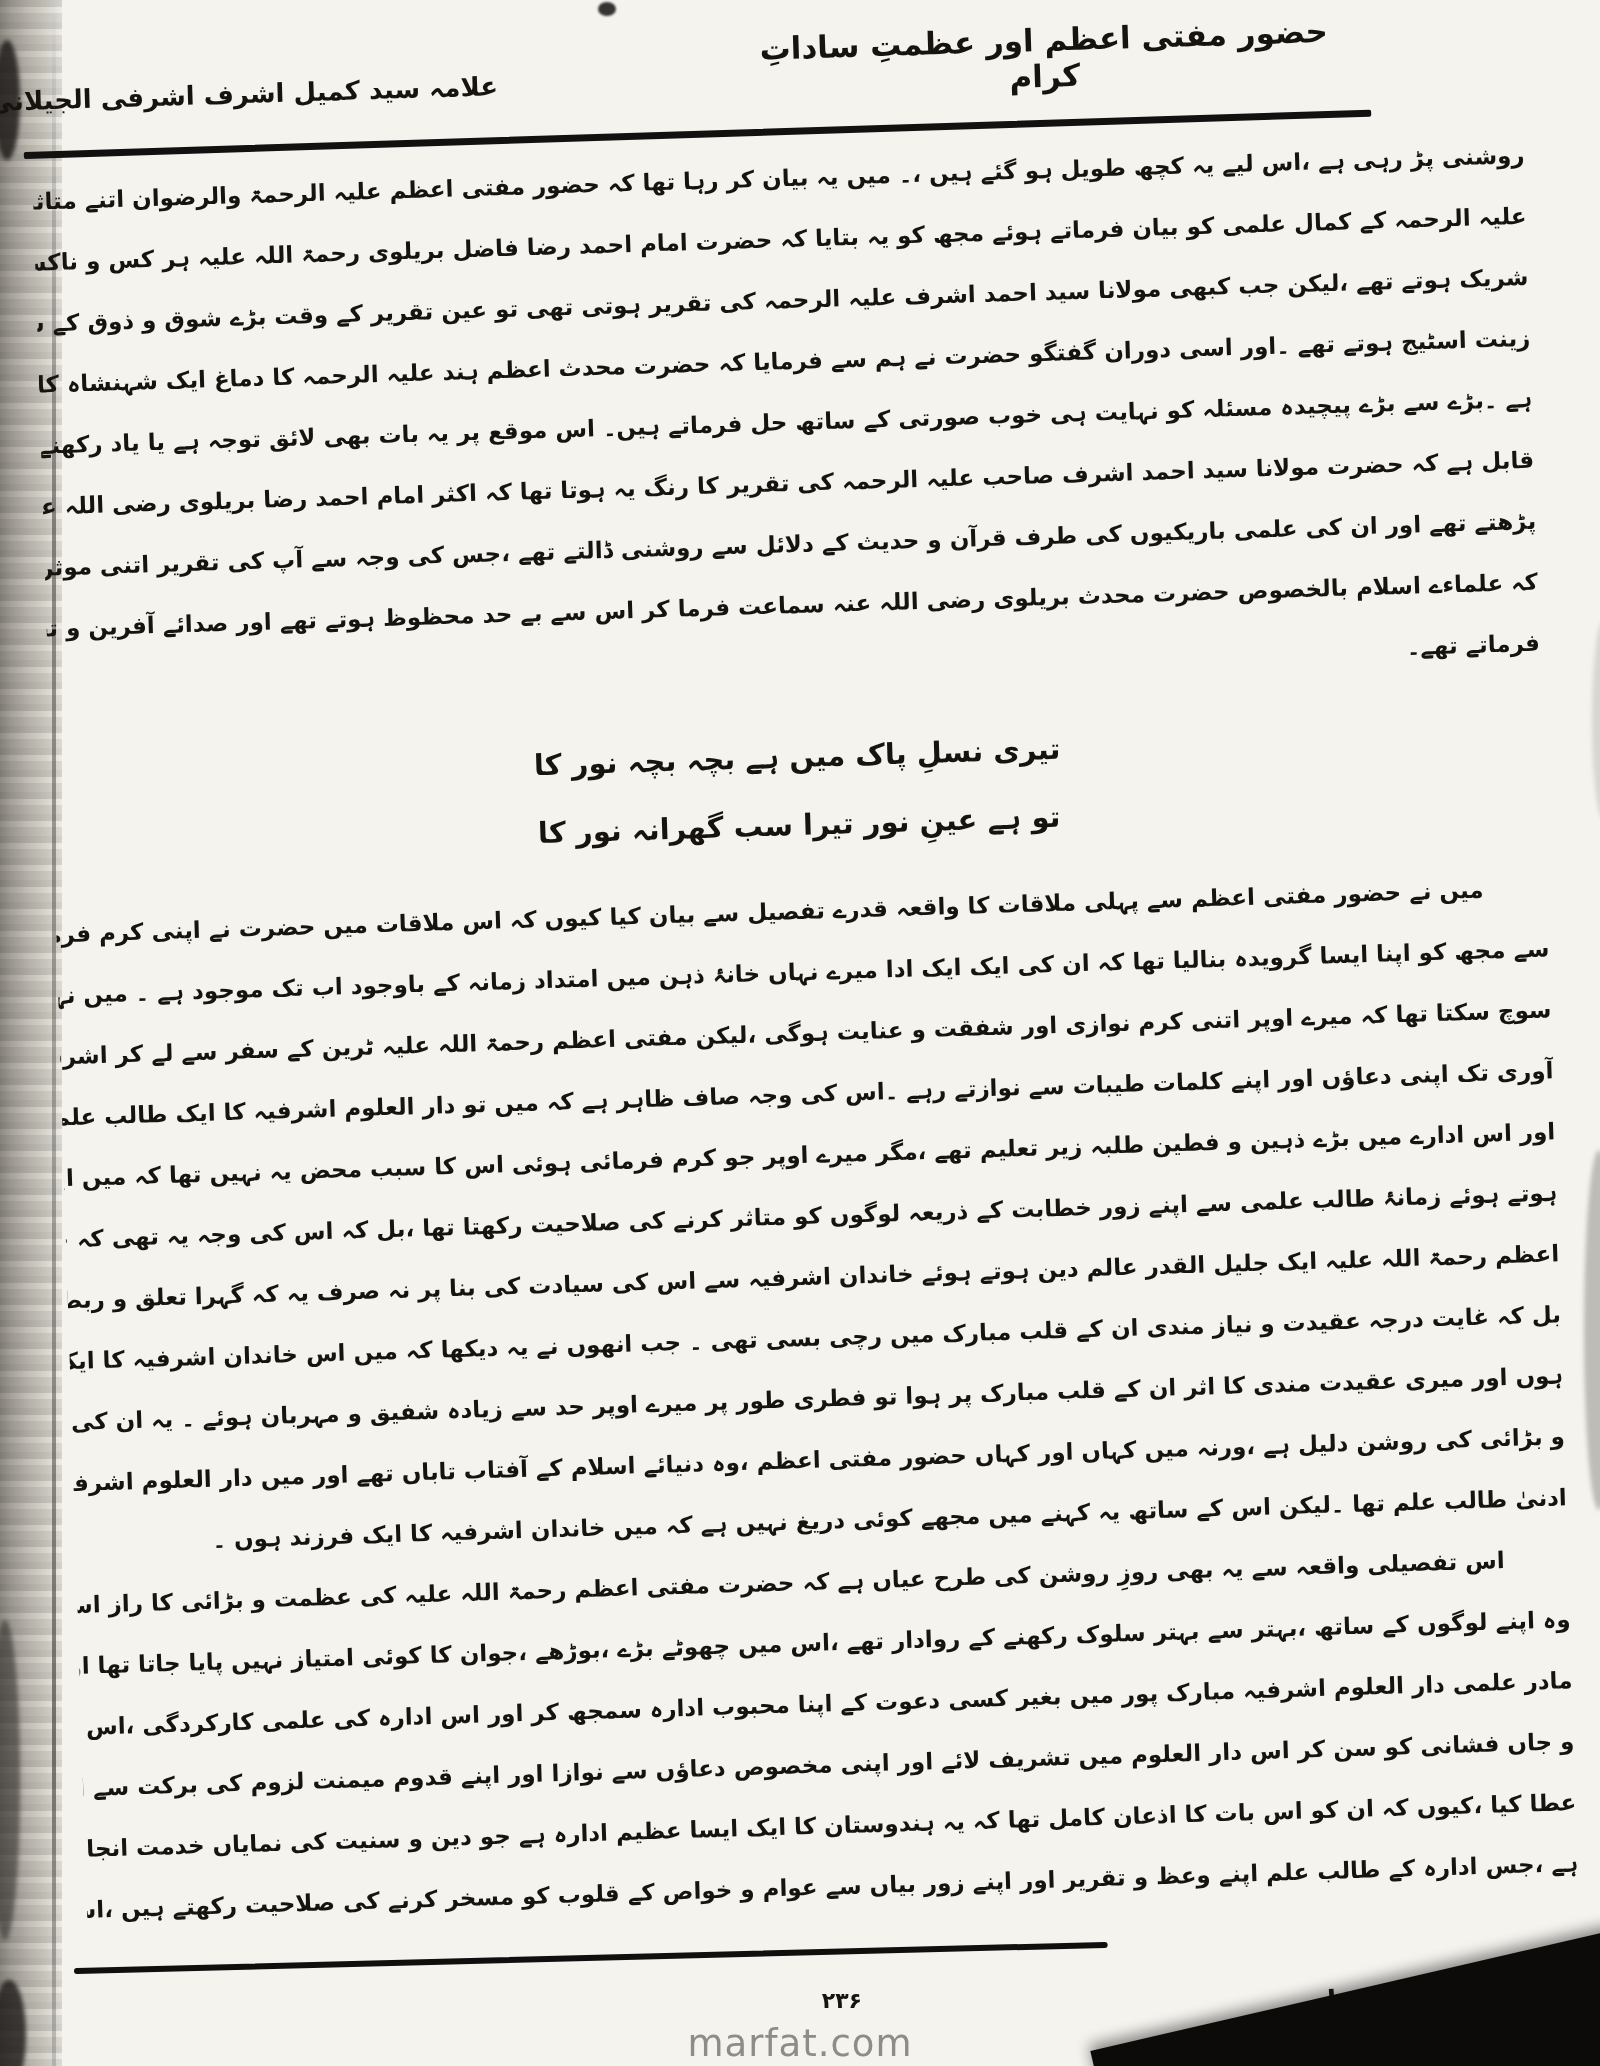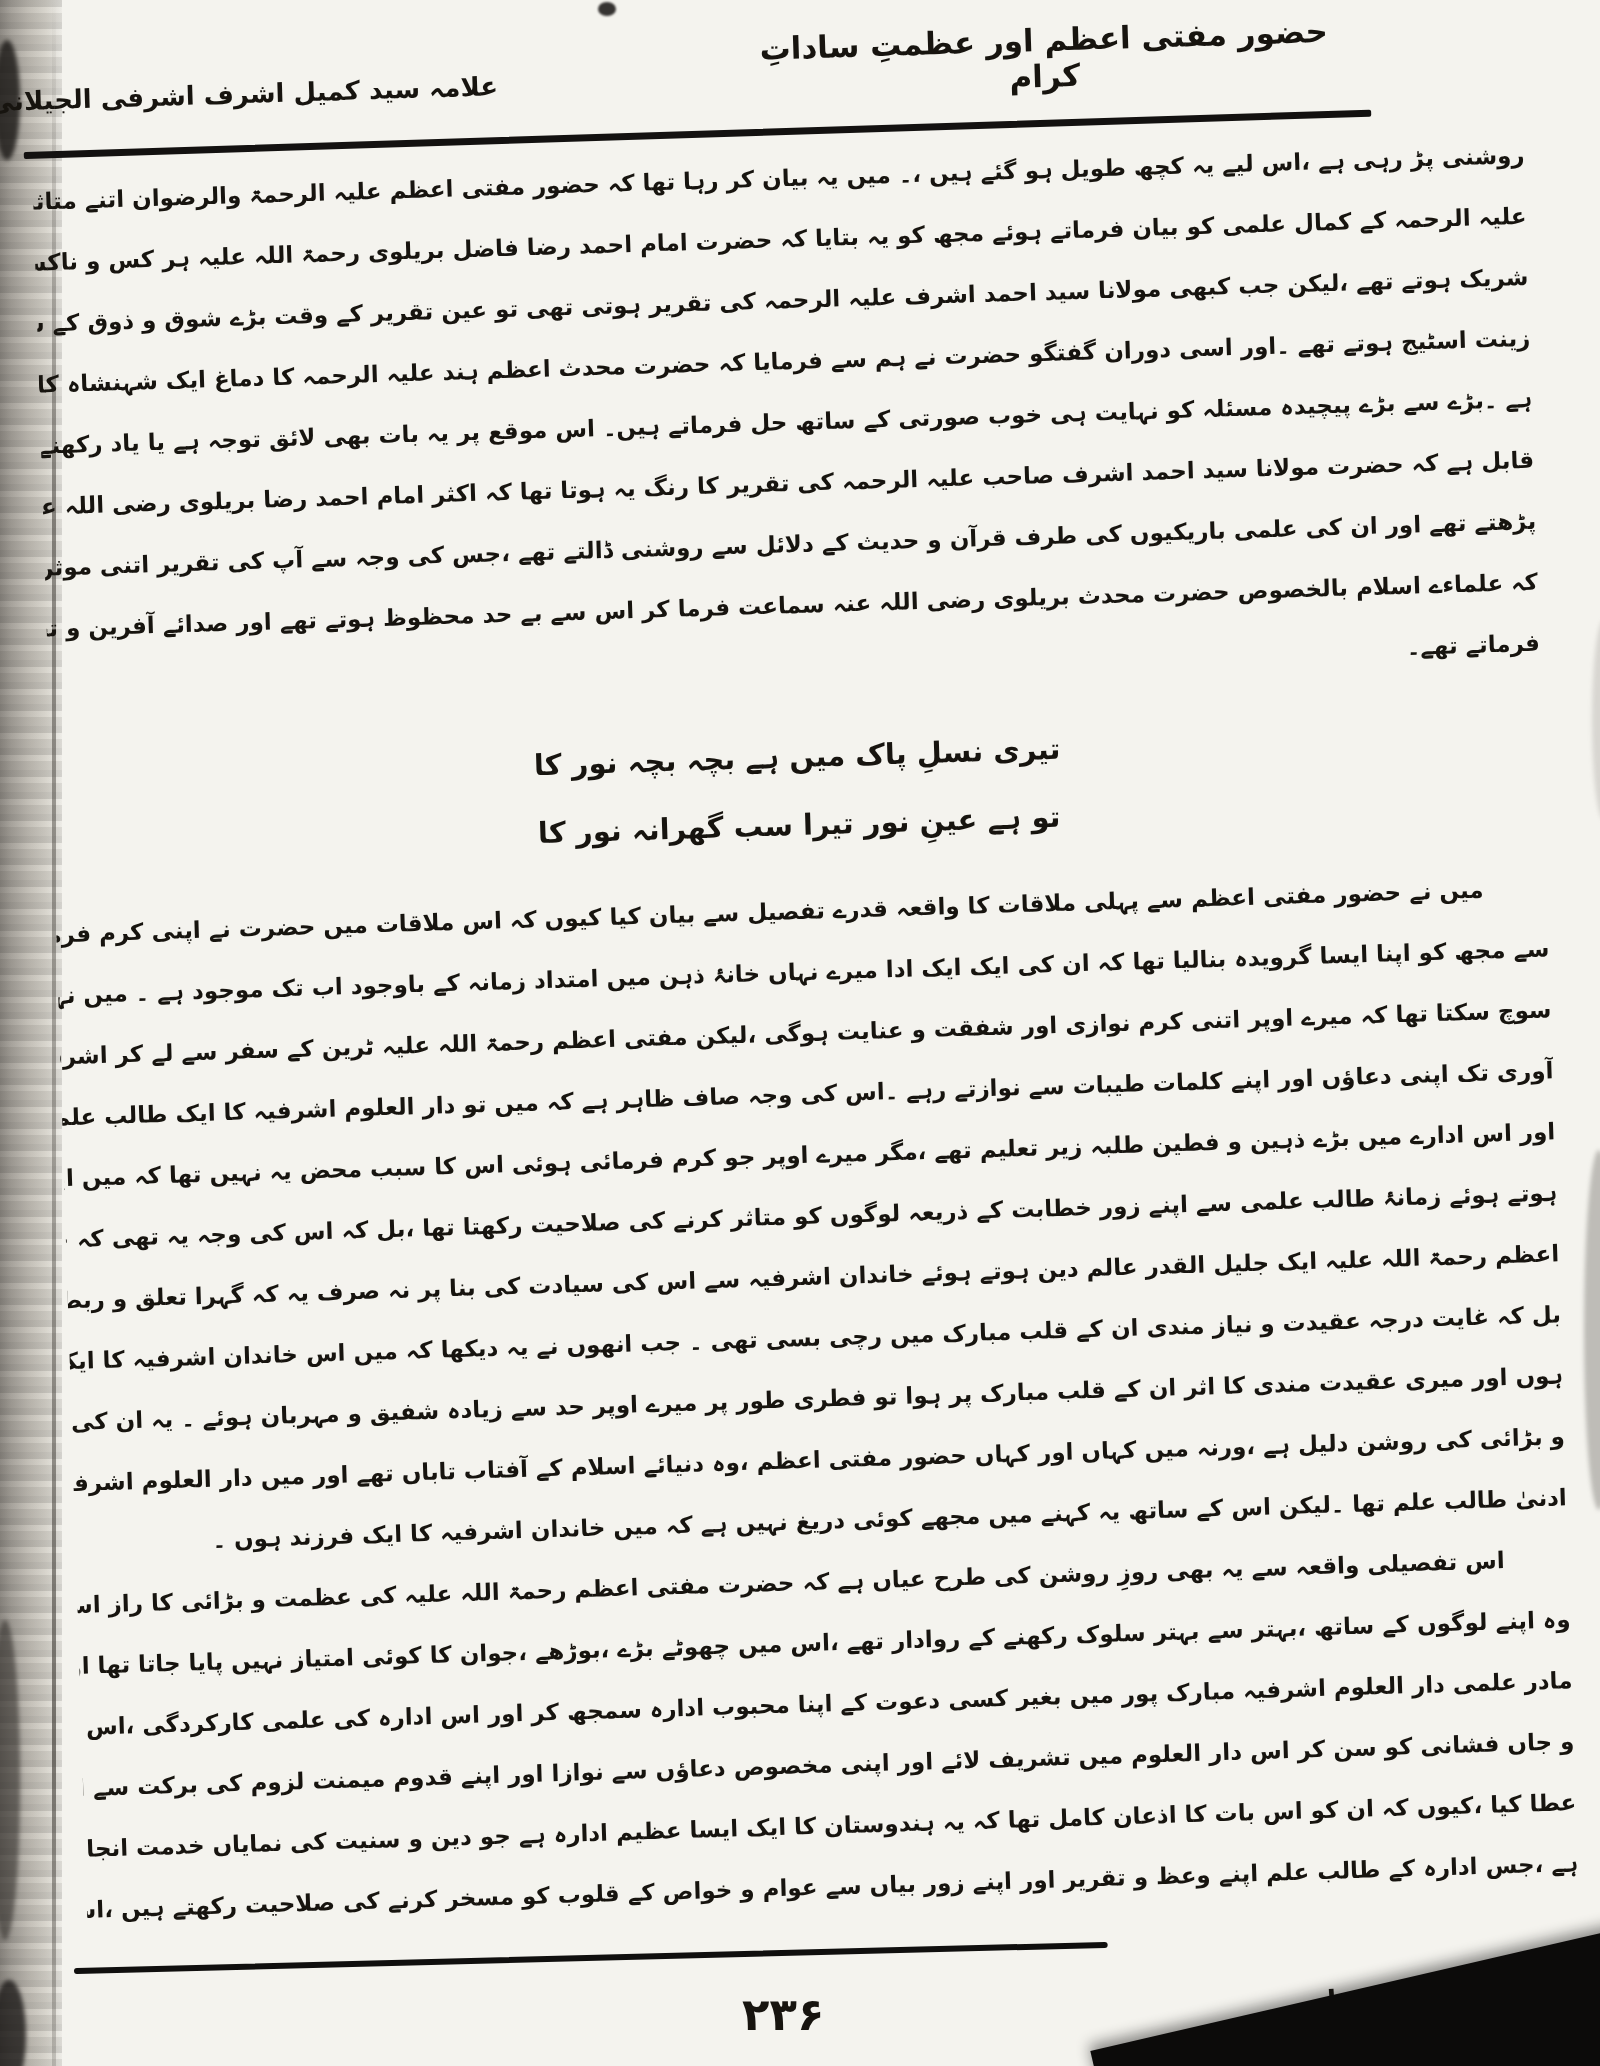--- a/index.html
+++ b/index.html
@@ -74,21 +74,21 @@
     position:absolute;left:74px;top:1968px;width:1034px;height:6px;
     background:#100f0e;transform:rotate(-1.45deg);transform-origin:left center;border-radius:3px;
   }
   .ftr-book{
     position:absolute;right:52px;top:1978px;width:250px;
     font-size:27px;font-weight:bold;text-align:center;direction:rtl;
     transform:rotate(-4deg);
   }
   .ftr-page{
     position:absolute;left:742px;top:1988px;width:120px;
-    font-size:45px;font-weight:bold;text-align:left;direction:rtl;
+    font-size:22px;font-weight:bold;text-align:right;direction:rtl;
   }
   .watermark{
     position:absolute;left:640px;top:2022px;width:320px;
     font-size:37px;color:#8e8c89;text-align:center;letter-spacing:1px;
     font-family:"DejaVu Sans", sans-serif;
   }
 </style>
 </head>
 <body>
 
@@ -145,16 +145,17 @@
       </div>
 
   </div>
 
   <div class="ftr-rule"></div>
 
   <div class="ftr-book">جہانِ مفتی اعظم</div>
 
   <div class="ftr-page">۲۳۶</div>
 
+  <div class="watermark">marfat.com</div>
 
   <div class="corner-wedge"></div>
 
 </div>
 
 </body></html>

